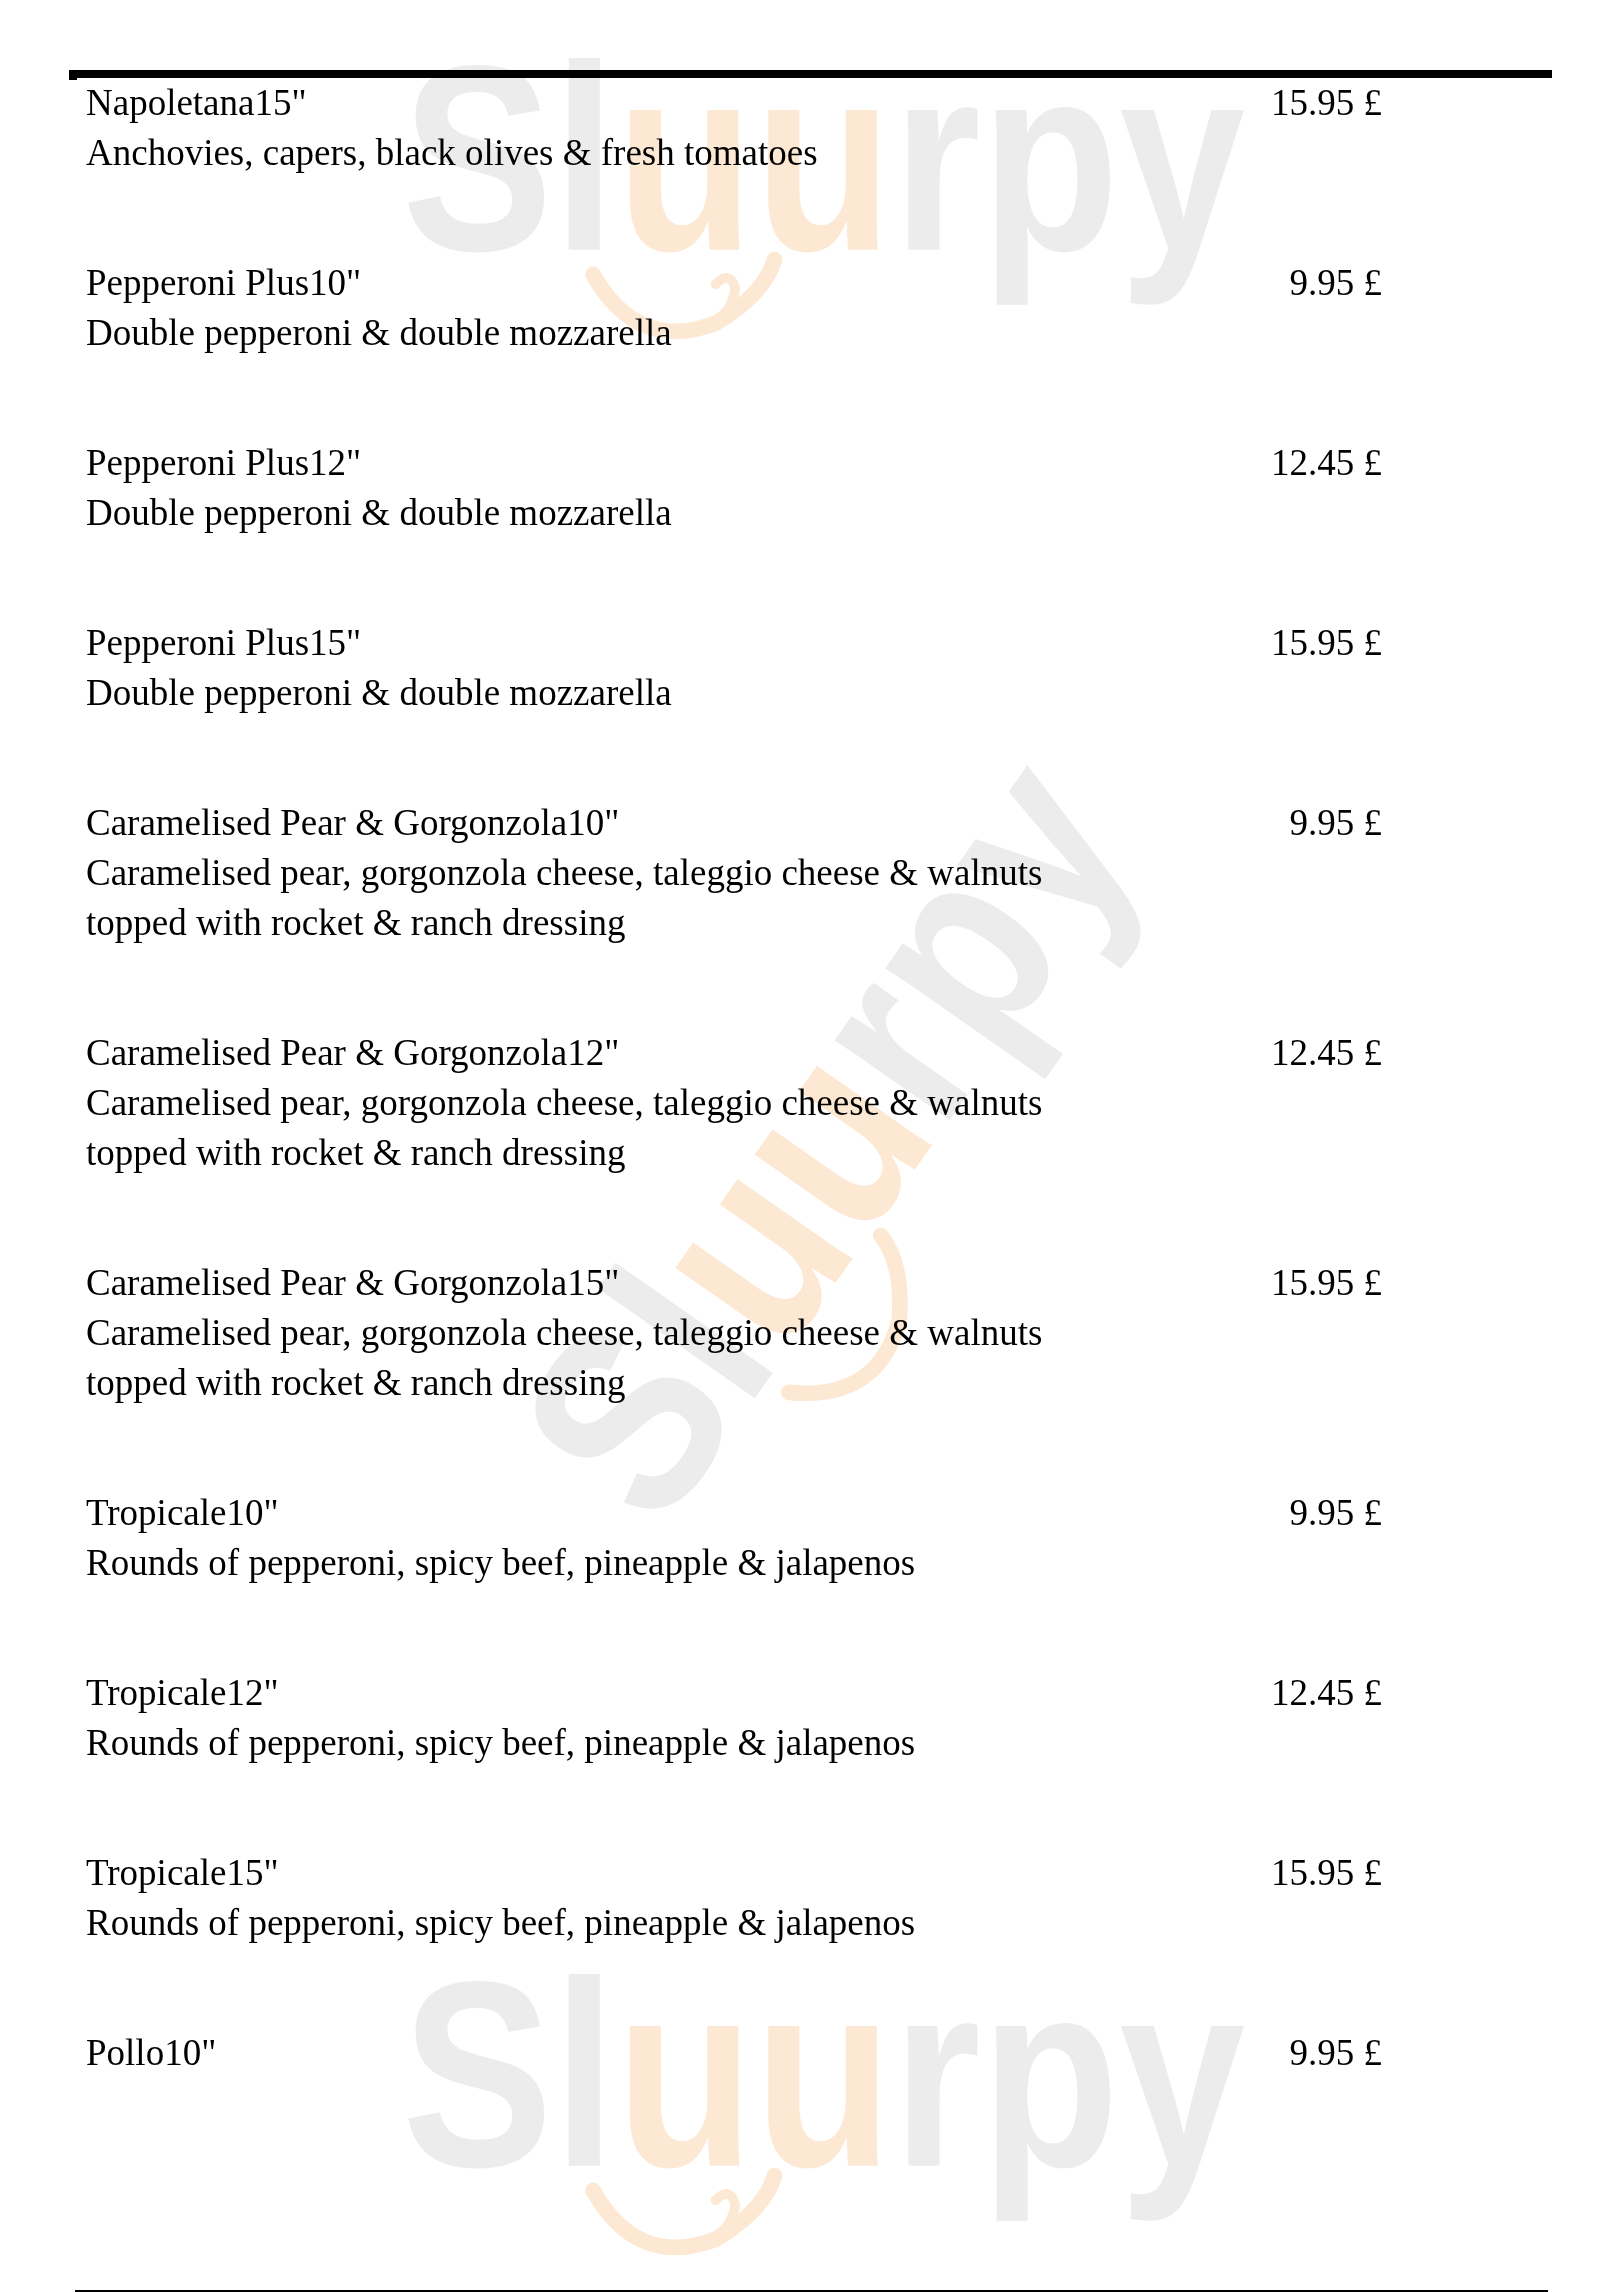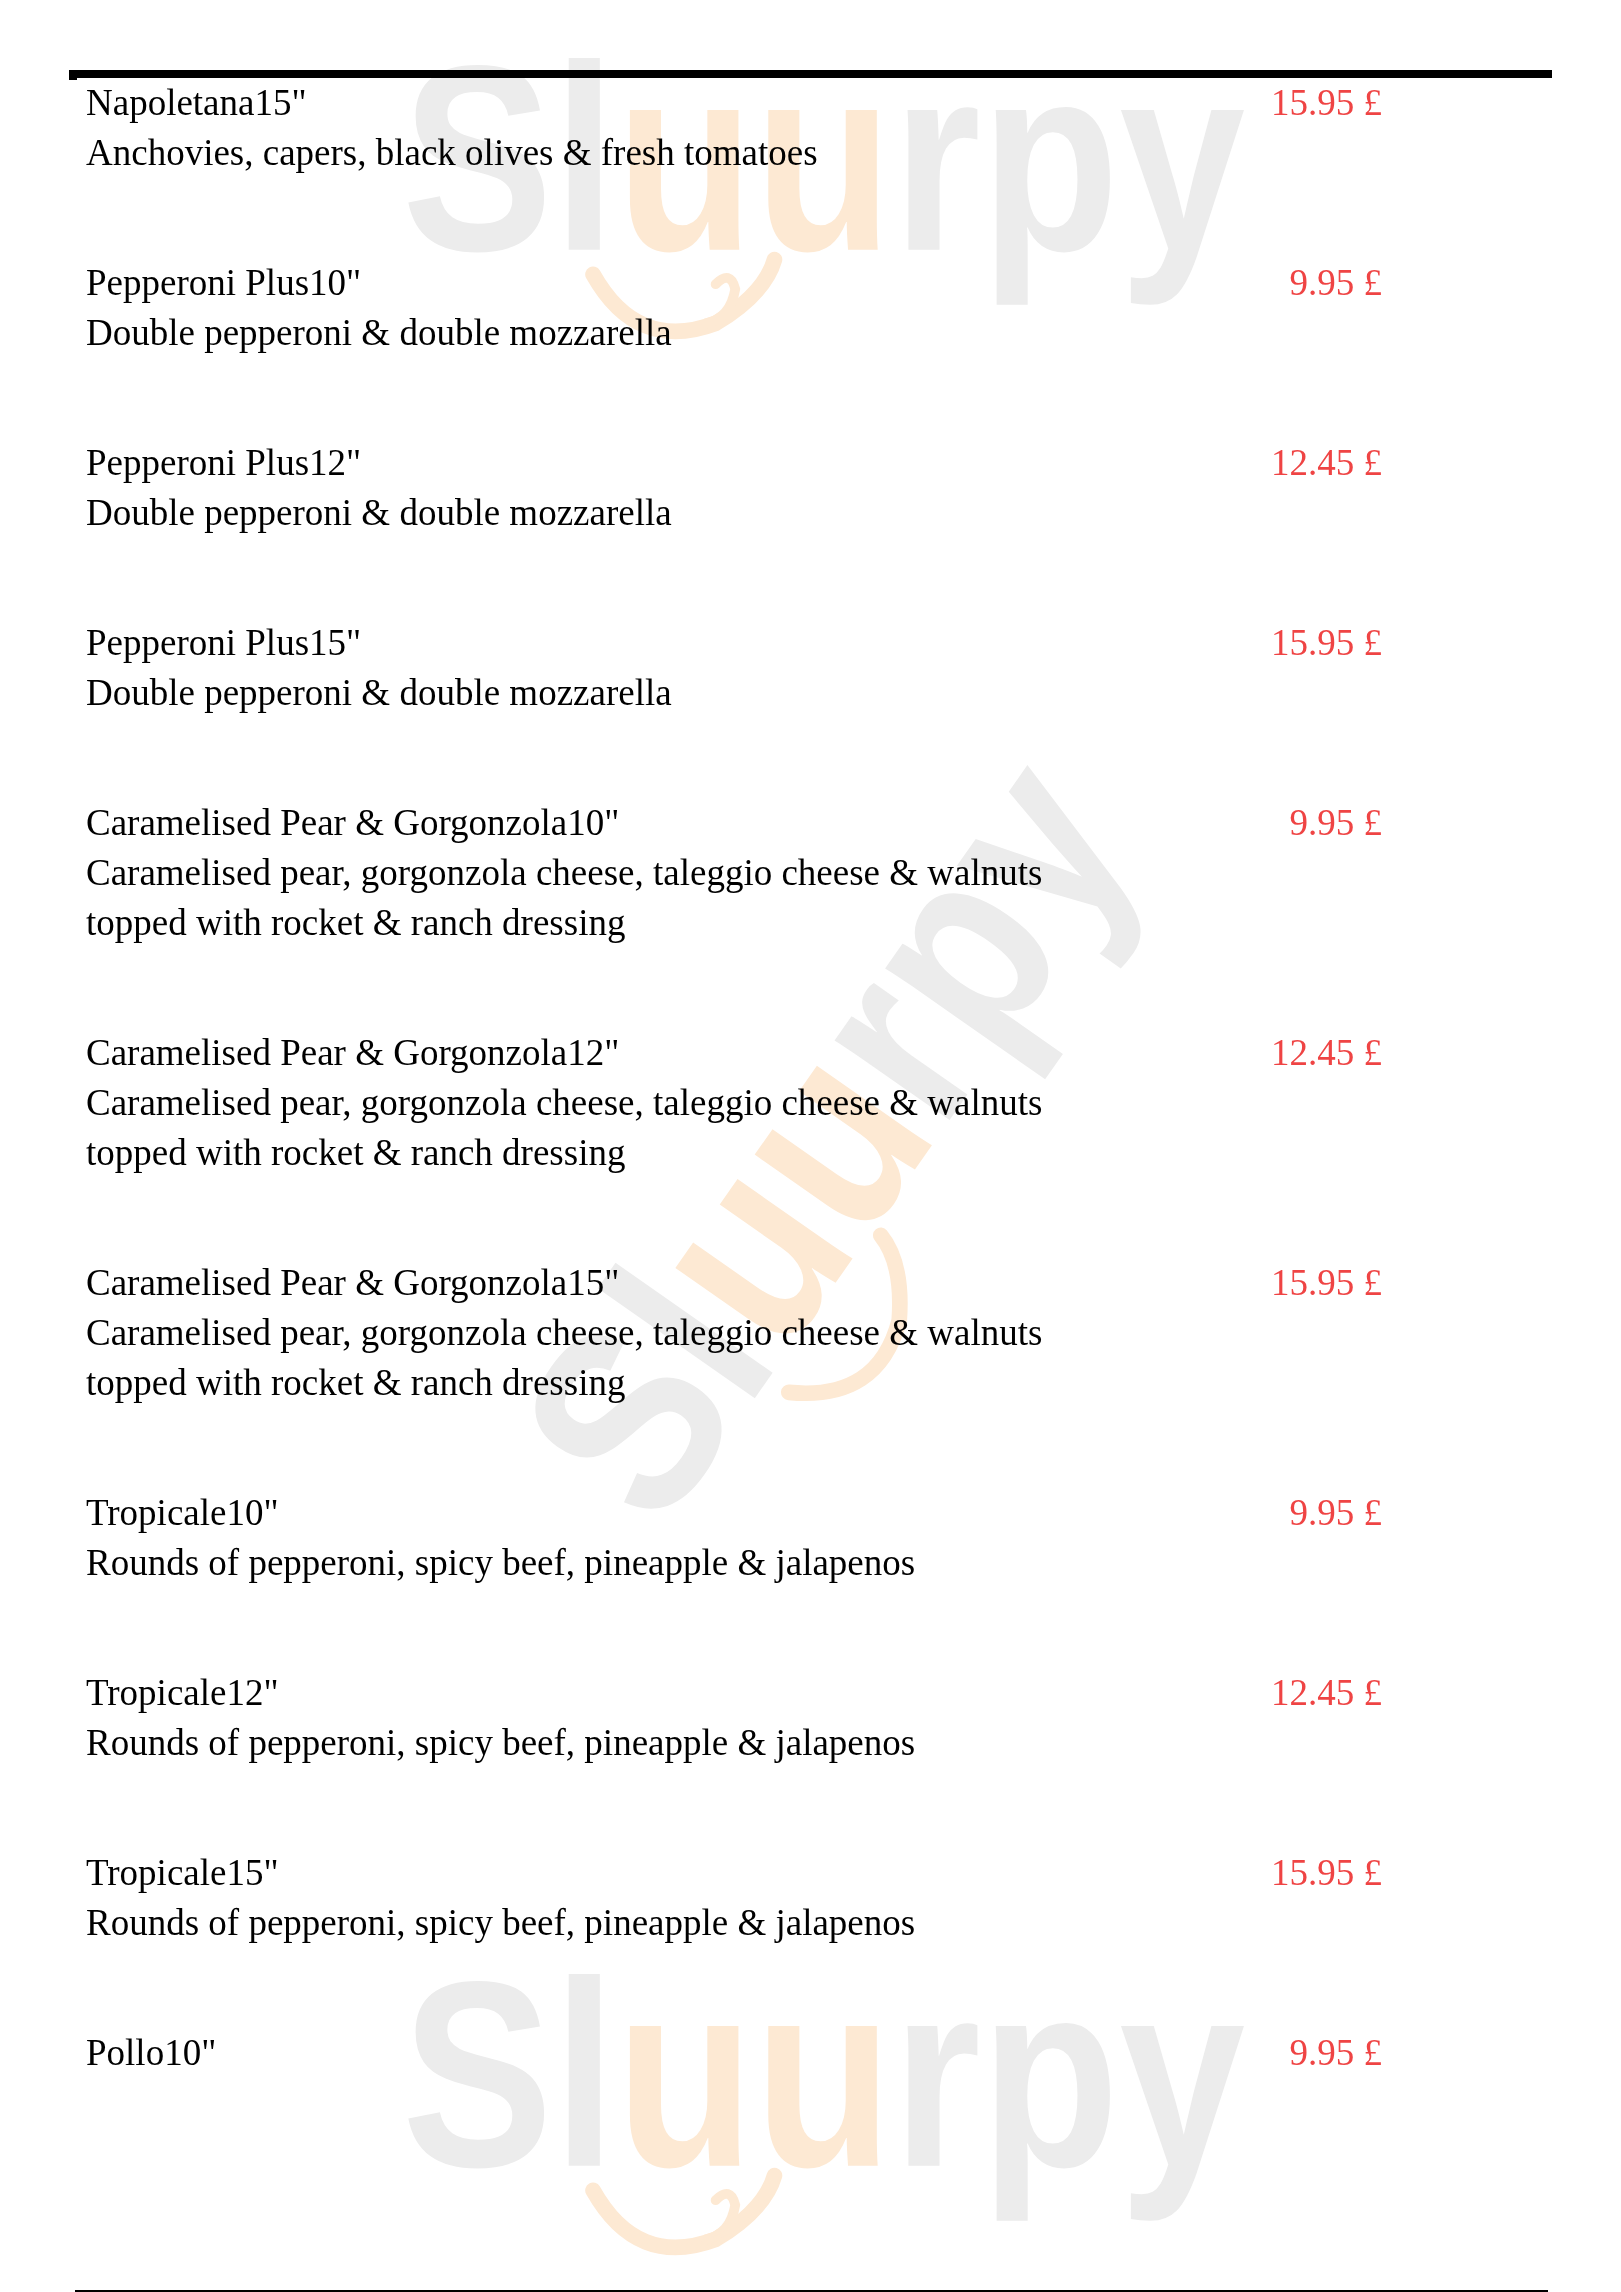--- a/index.html
+++ b/index.html
@@ -6,21 +6,21 @@
   body { width: 1621px; height: 2293px; position: relative; overflow: hidden; }
   .wm { position: absolute; pointer-events: none; z-index: 0; }
   .wm text { font-family: "Liberation Sans", sans-serif; font-weight: bold; }
   .top-bar { position: absolute; left: 69px; top: 70px; width: 1483px; height: 7.8px; background: #000; z-index: 2; }
   .top-bar-nub { position: absolute; left: 69px; top: 70px; width: 7.8px; height: 9.8px; background: #000; z-index: 2; }
   .bottom-rule { position: absolute; left: 75px; top: 2290px; width: 1473px; height: 2px; background: #000; z-index: 2; }
   .menu { position: absolute; left: 86px; top: 78px; width: 1296px; z-index: 1; }
   .item { position: relative; margin-bottom: 80px; }
   .item-text { font-family: "Liberation Serif", serif; font-size: 37px; line-height: 50px; color: #000; width: 1157px; }
   .item-name, .item-desc { display: block; white-space: nowrap; }
-  .item-price { position: absolute; right: 0; top: 0; font-family: "Liberation Serif", serif; font-size: 37px; line-height: 50px; color: #ef4444; text-align: right; white-space: nowrap; }
+  .item-price { position: absolute; right: 0; top: 0; font-family: "Liberation Serif", serif; font-size: 37px; line-height: 50px; color: #000000; text-align: right; white-space: nowrap; }
 </style>
 </head>
 <body>
 
 <svg class="wm" style="left:392px; top:39px;" width="863" height="304" viewBox="0 0 880 310">
   <text x="10" y="215" font-size="270" textLength="860" lengthAdjust="spacingAndGlyphs">
     <tspan fill="#ececec">Sl</tspan><tspan fill="#fde9d3">uu</tspan><tspan fill="#ececec">rpy</tspan>
   </text>
   <path d="M205 240 Q250 320 330 290 Q380 260 390 225" stroke="#fde9d3" stroke-width="16" fill="none" stroke-linecap="round"></path>
   <path d="M330 250 Q345 235 350 255 Q345 285 320 290" stroke="#fde9d3" stroke-width="10" fill="none" stroke-linecap="round"></path>

